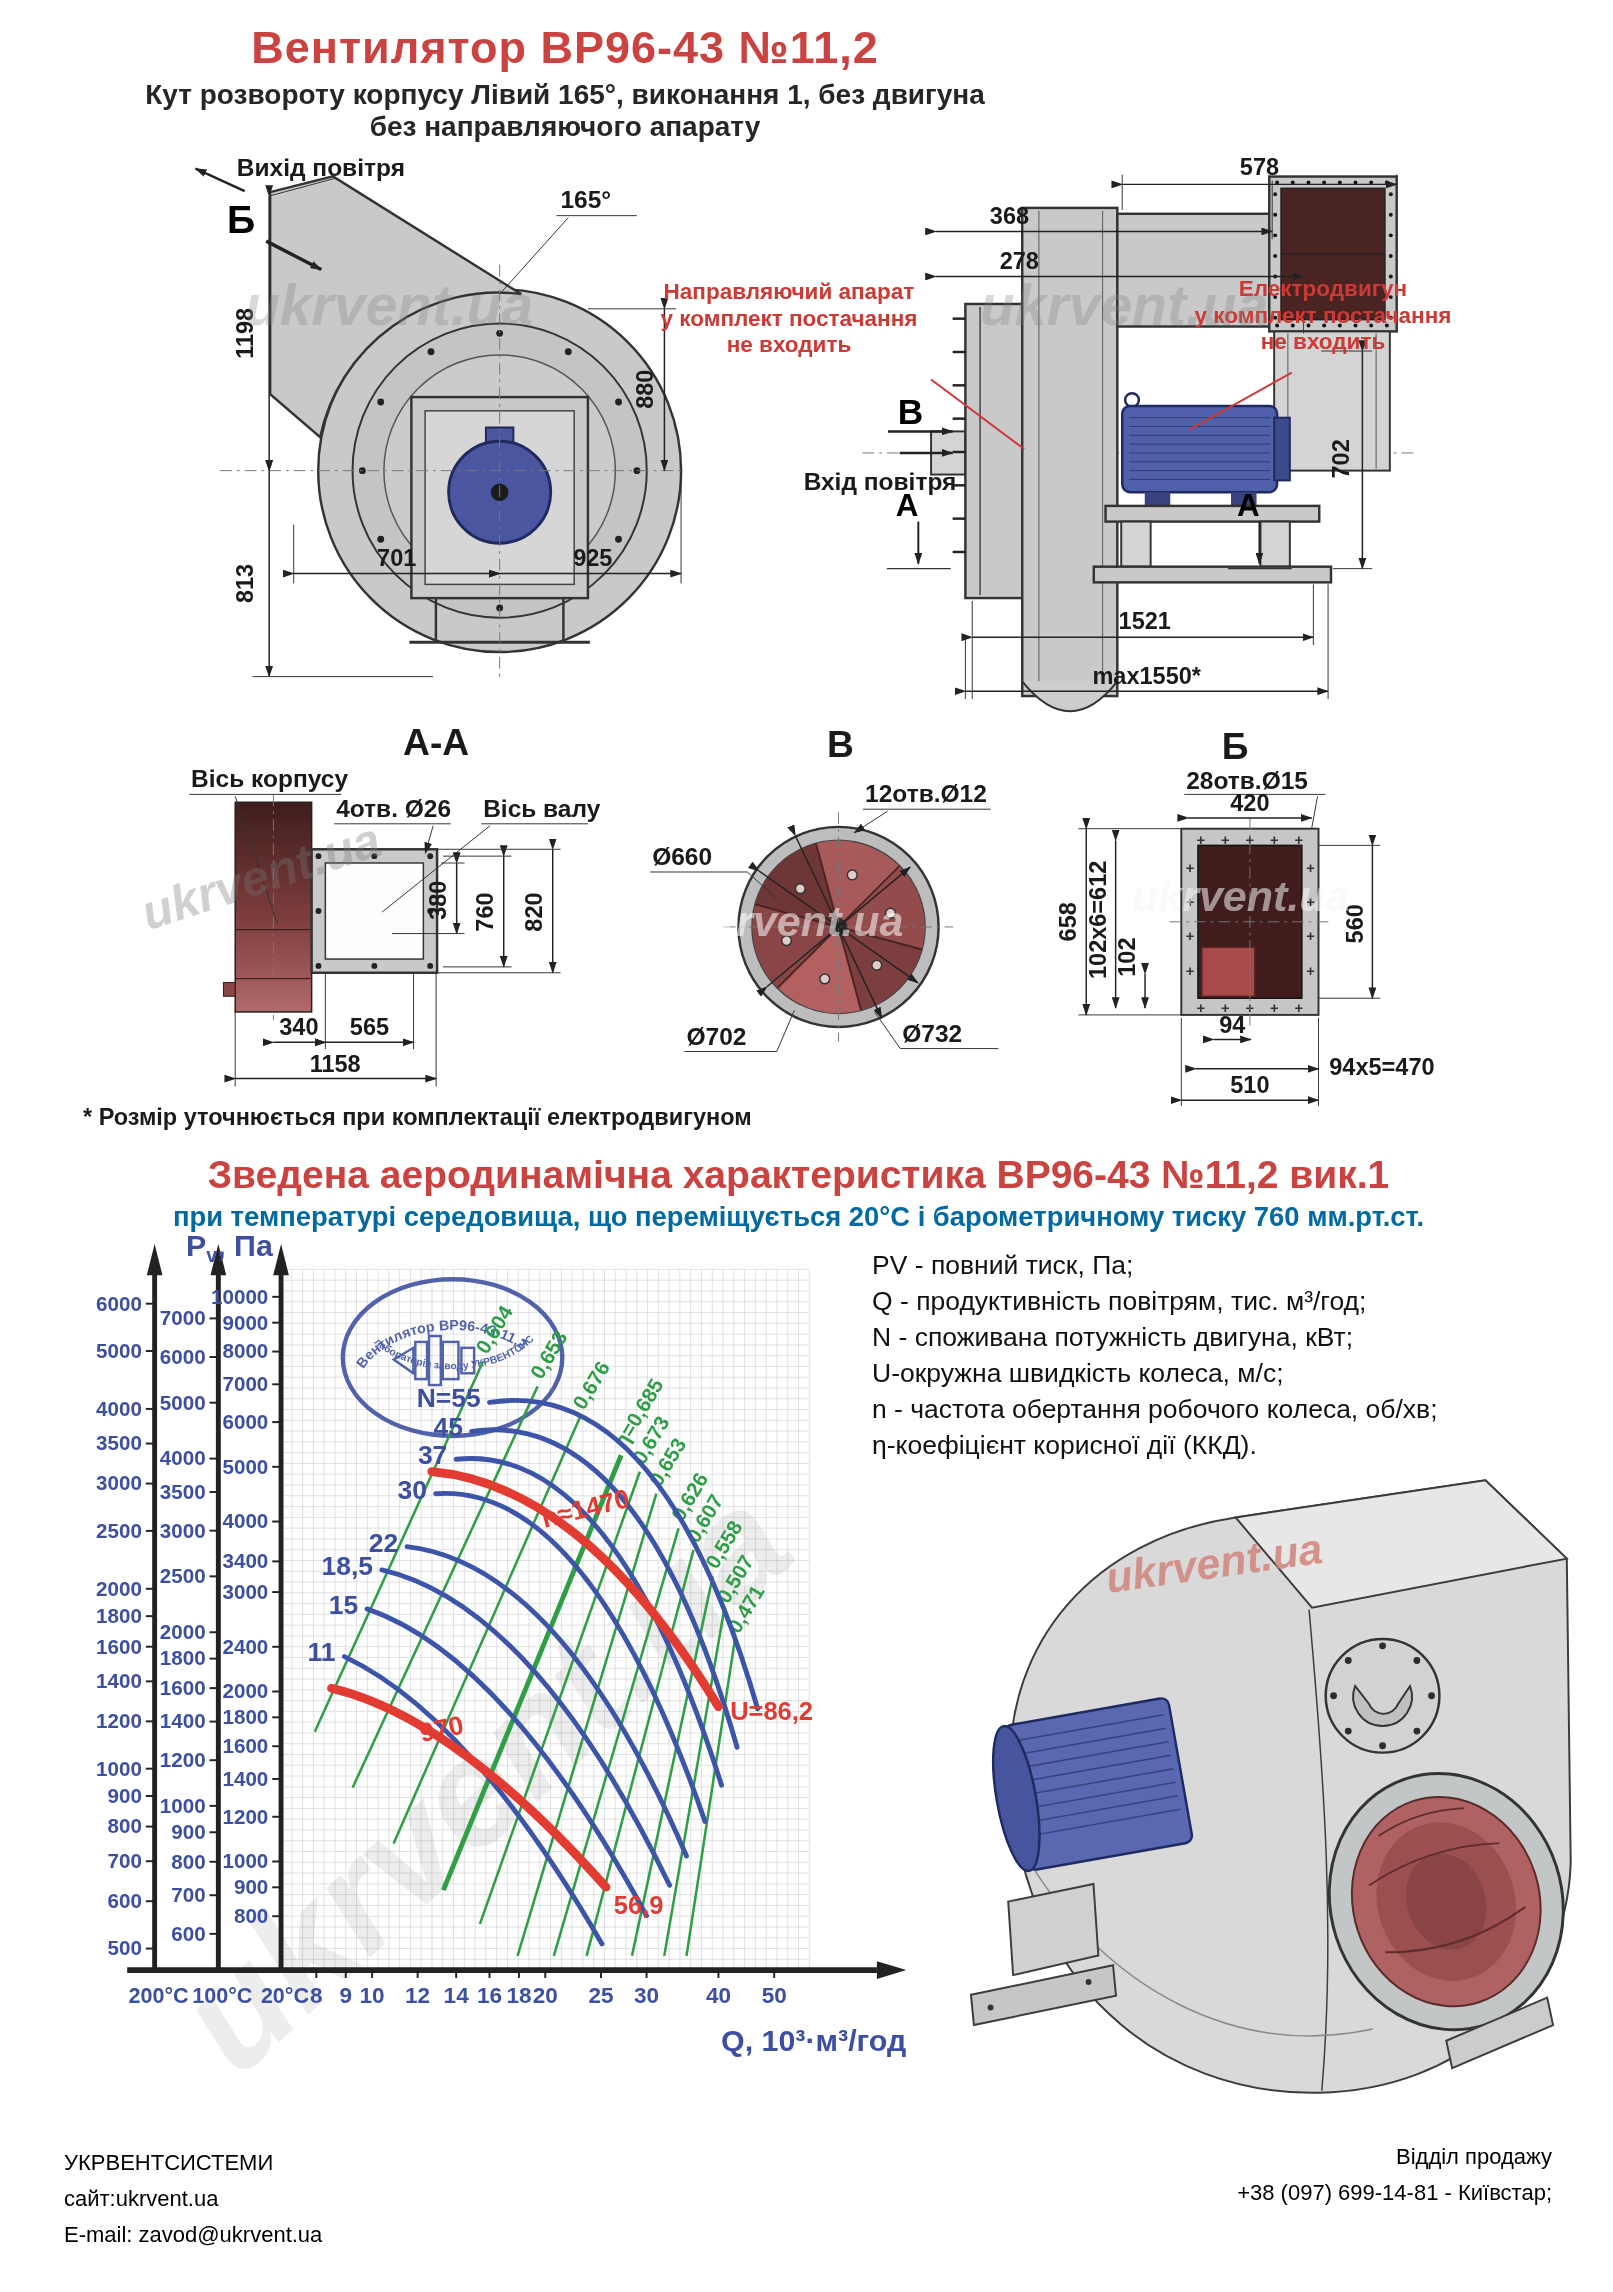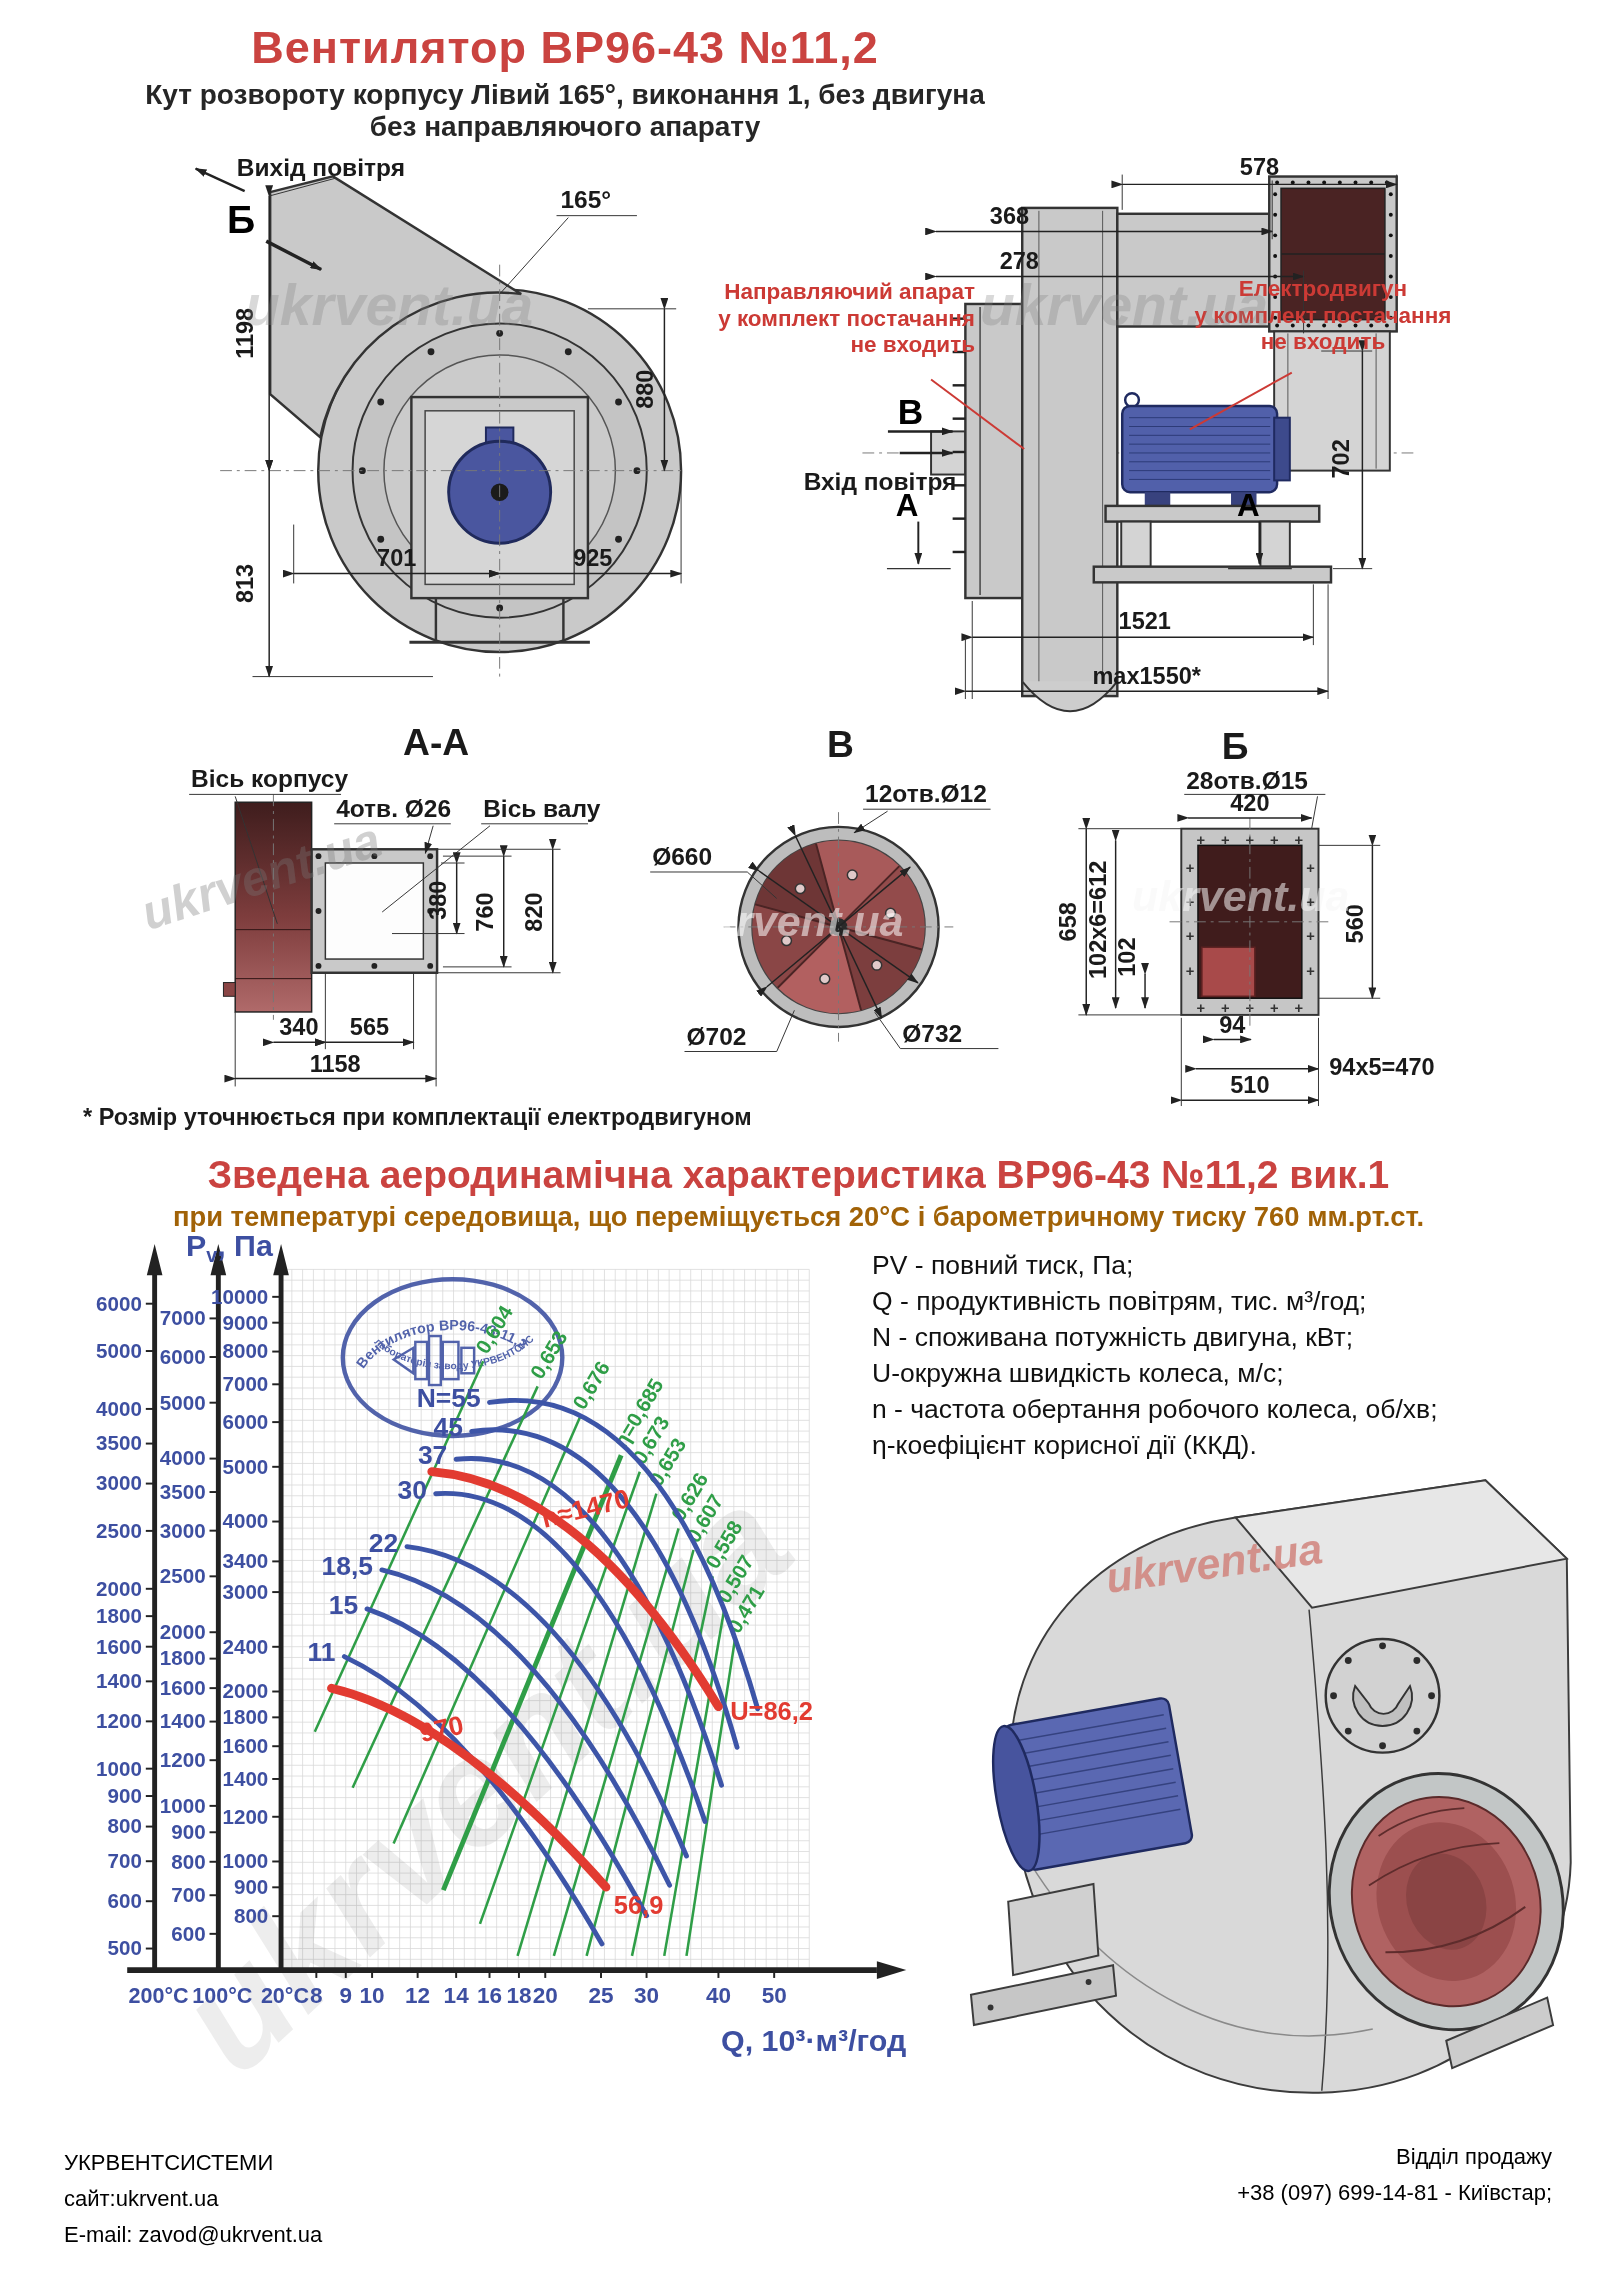--- a/index.html
+++ b/index.html
@@ -4,21 +4,21 @@
 <style>
   html,body{margin:0;padding:0;background:#ffffff;}
   body{font-family:"Liberation Sans","DejaVu Sans",sans-serif;}
   #page{position:relative;width:1613px;height:2293px;background:#fff;overflow:hidden;}
   .abs{position:absolute;}
   .ctr{text-align:center;}
   .t-title{font-size:45px;font-weight:bold;color:#ca4340;letter-spacing:1px;}
   .t-sub{font-size:28px;font-weight:bold;color:#262626;}
   .t-foot-note{font-size:23.5px;font-weight:bold;color:#1b1b1b;margin-left:14px;}
   .t-aero{font-size:39px;font-weight:bold;color:#ca4340;}
-  .t-cond{font-size:27.4px;font-weight:bold;color:#a16207;}
+  .t-cond{font-size:27.4px;font-weight:bold;color:#0369a1;}
   .t-legend{font-size:26.5px;color:#111;line-height:36px;}
   .t-footer{font-size:22px;color:#000;line-height:36px;}
   .rednote{font-size:22.5px;line-height:26.5px;font-weight:bold;color:#cc3a35;text-align:center;}
   .wm{font-weight:bold;font-style:italic;pointer-events:none;white-space:nowrap;}
   svg{overflow:visible;}
   svg text{font-family:"Liberation Sans","DejaVu Sans",sans-serif;}
   .part{fill:#c9c9c9;stroke:#333;stroke-width:2.5;}
   .part2{fill:#d4d4d4;stroke:#333;stroke-width:2;}
   .dimline{stroke:#222;stroke-width:1.5;fill:none;}
   .extline{stroke:#333;stroke-width:1;fill:none;}
@@ -220,21 +220,21 @@
     <text x="340" y="124" class="t-dim" text-anchor="middle">278</text>
     <text x="676" y="318" class="t-dim" text-anchor="middle" transform="rotate(-90 676 318)">702</text>
     <text x="468" y="492" class="t-dim" text-anchor="middle">1521</text>
     <text x="470" y="548" class="t-dim" text-anchor="middle">max1550*</text>
     <text x="216" y="282" style="font-size:36px;font-weight:bold;">В</text>
     <text x="120" y="350" class="t-lbl">Вхід повітря</text>
     <text x="214" y="376" style="font-size:32px;font-weight:bold;">А</text>
     <text x="562" y="376" style="font-size:32px;font-weight:bold;">А</text>
   </svg>
 
-  <div class="abs rednote" style="left:603px;top:279px;width:372px;text-align:right;">
+  <div class="abs rednote" style="left:603px;top:279px;width:372px;">
     <span style="display:block;">Направляючий апарат</span>
     <span style="display:block;">у комплект постачання</span>
     <span style="display:block;">не входить</span>
   </div>
   <div class="abs rednote" style="left:1127px;top:276px;width:392px;">
     <span style="display:block;">Електродвигун</span>
     <span style="display:block;">у комплект постачання</span>
     <span style="display:block;">не входить</span>
   </div>
 

